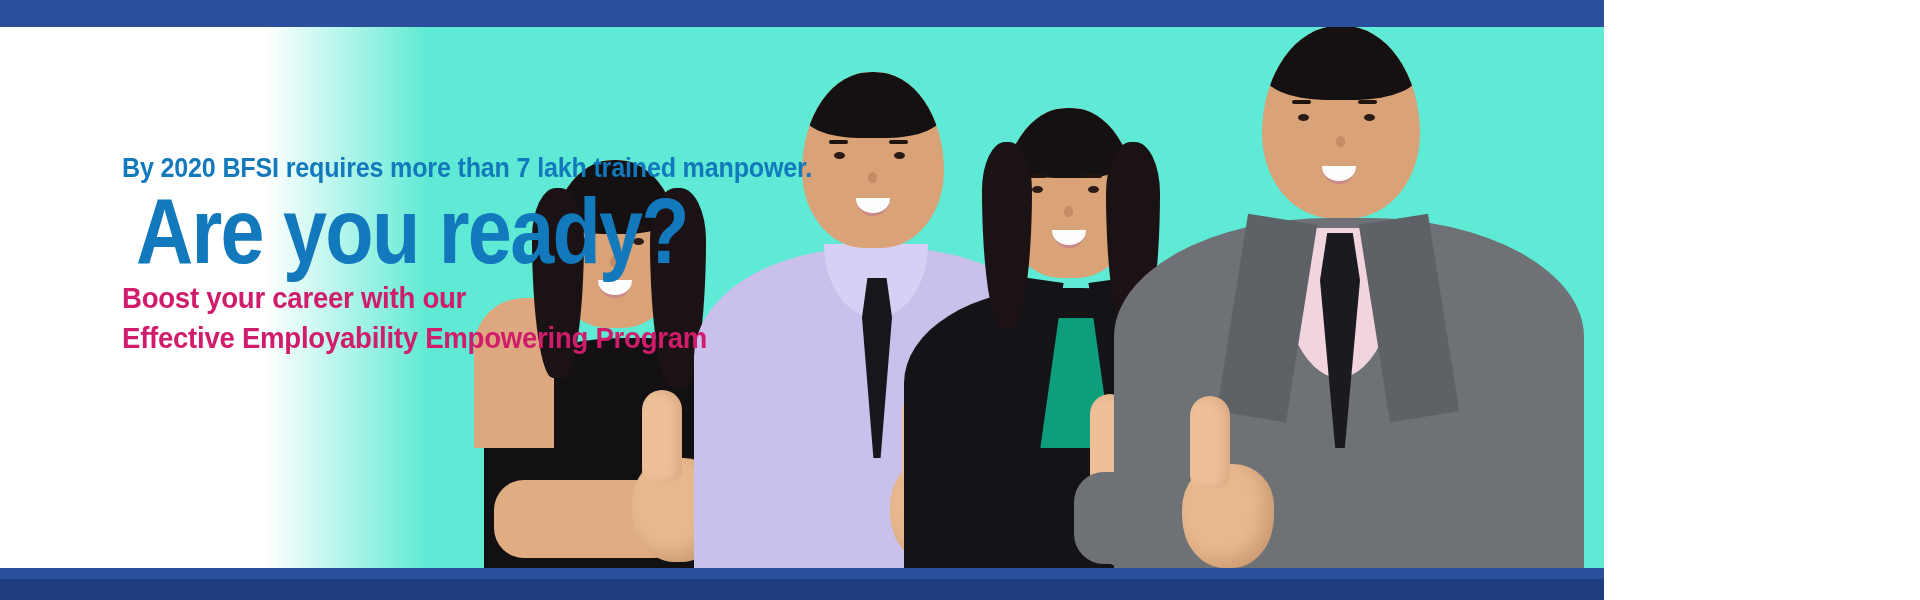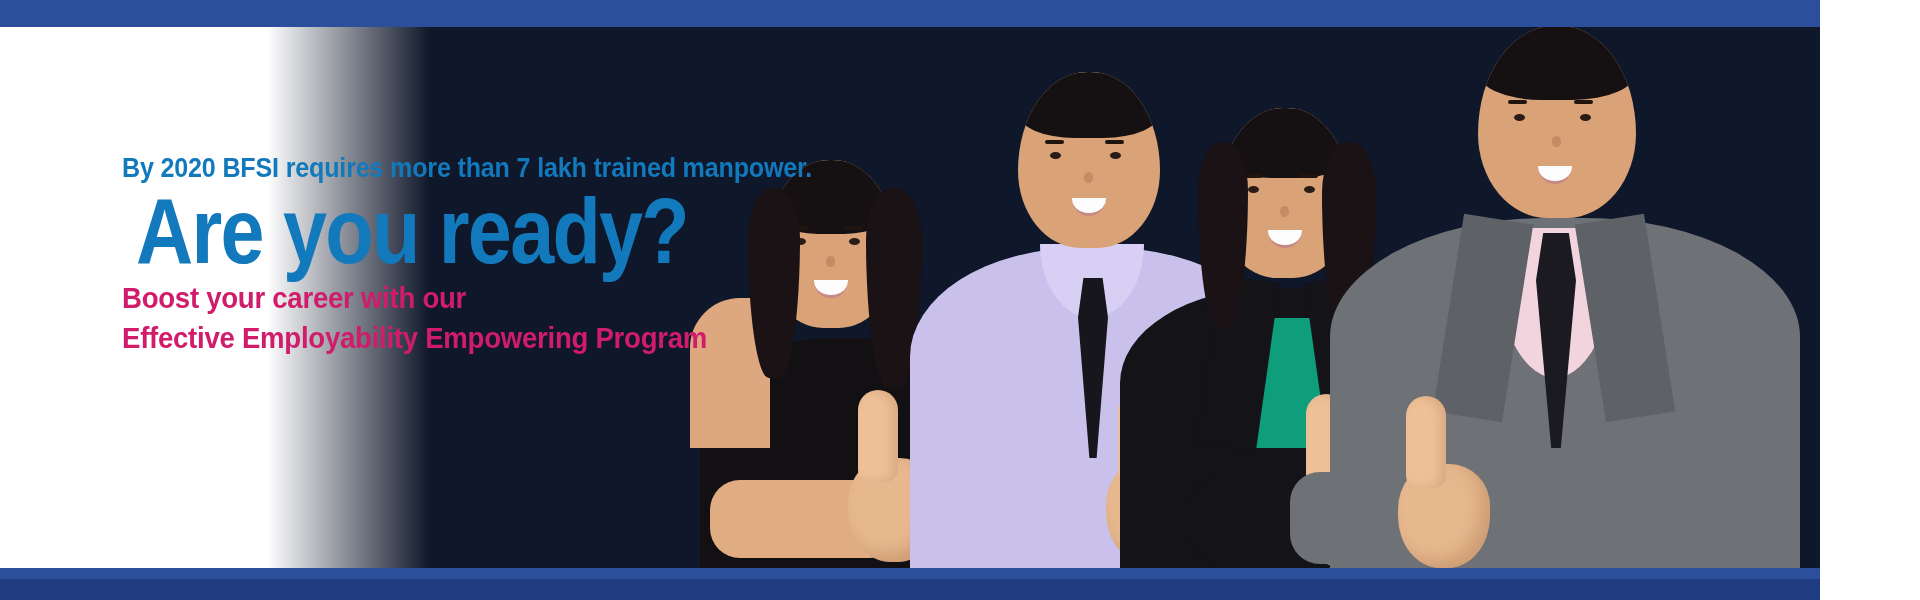--- a/index.html
+++ b/index.html
@@ -2,24 +2,24 @@
 <html><head>
 <meta charset="utf-8">
 <style>
   html, body {
     margin: 0;
     padding: 0;
     background: #ffffff;
   }
   .banner {
     position: relative;
-    width: 1820px;
+    width: 1604px;
     height: 600px;
     overflow: hidden;
-    background: #0f172a;
+    background: #5eead4;
     font-family: "Liberation Sans", sans-serif;
   }
 
   
   .bar-top {
     position: absolute;
     left: 0; top: 0;
     width: 100%;
     height: 27px;
     background: #2B4F9B;

